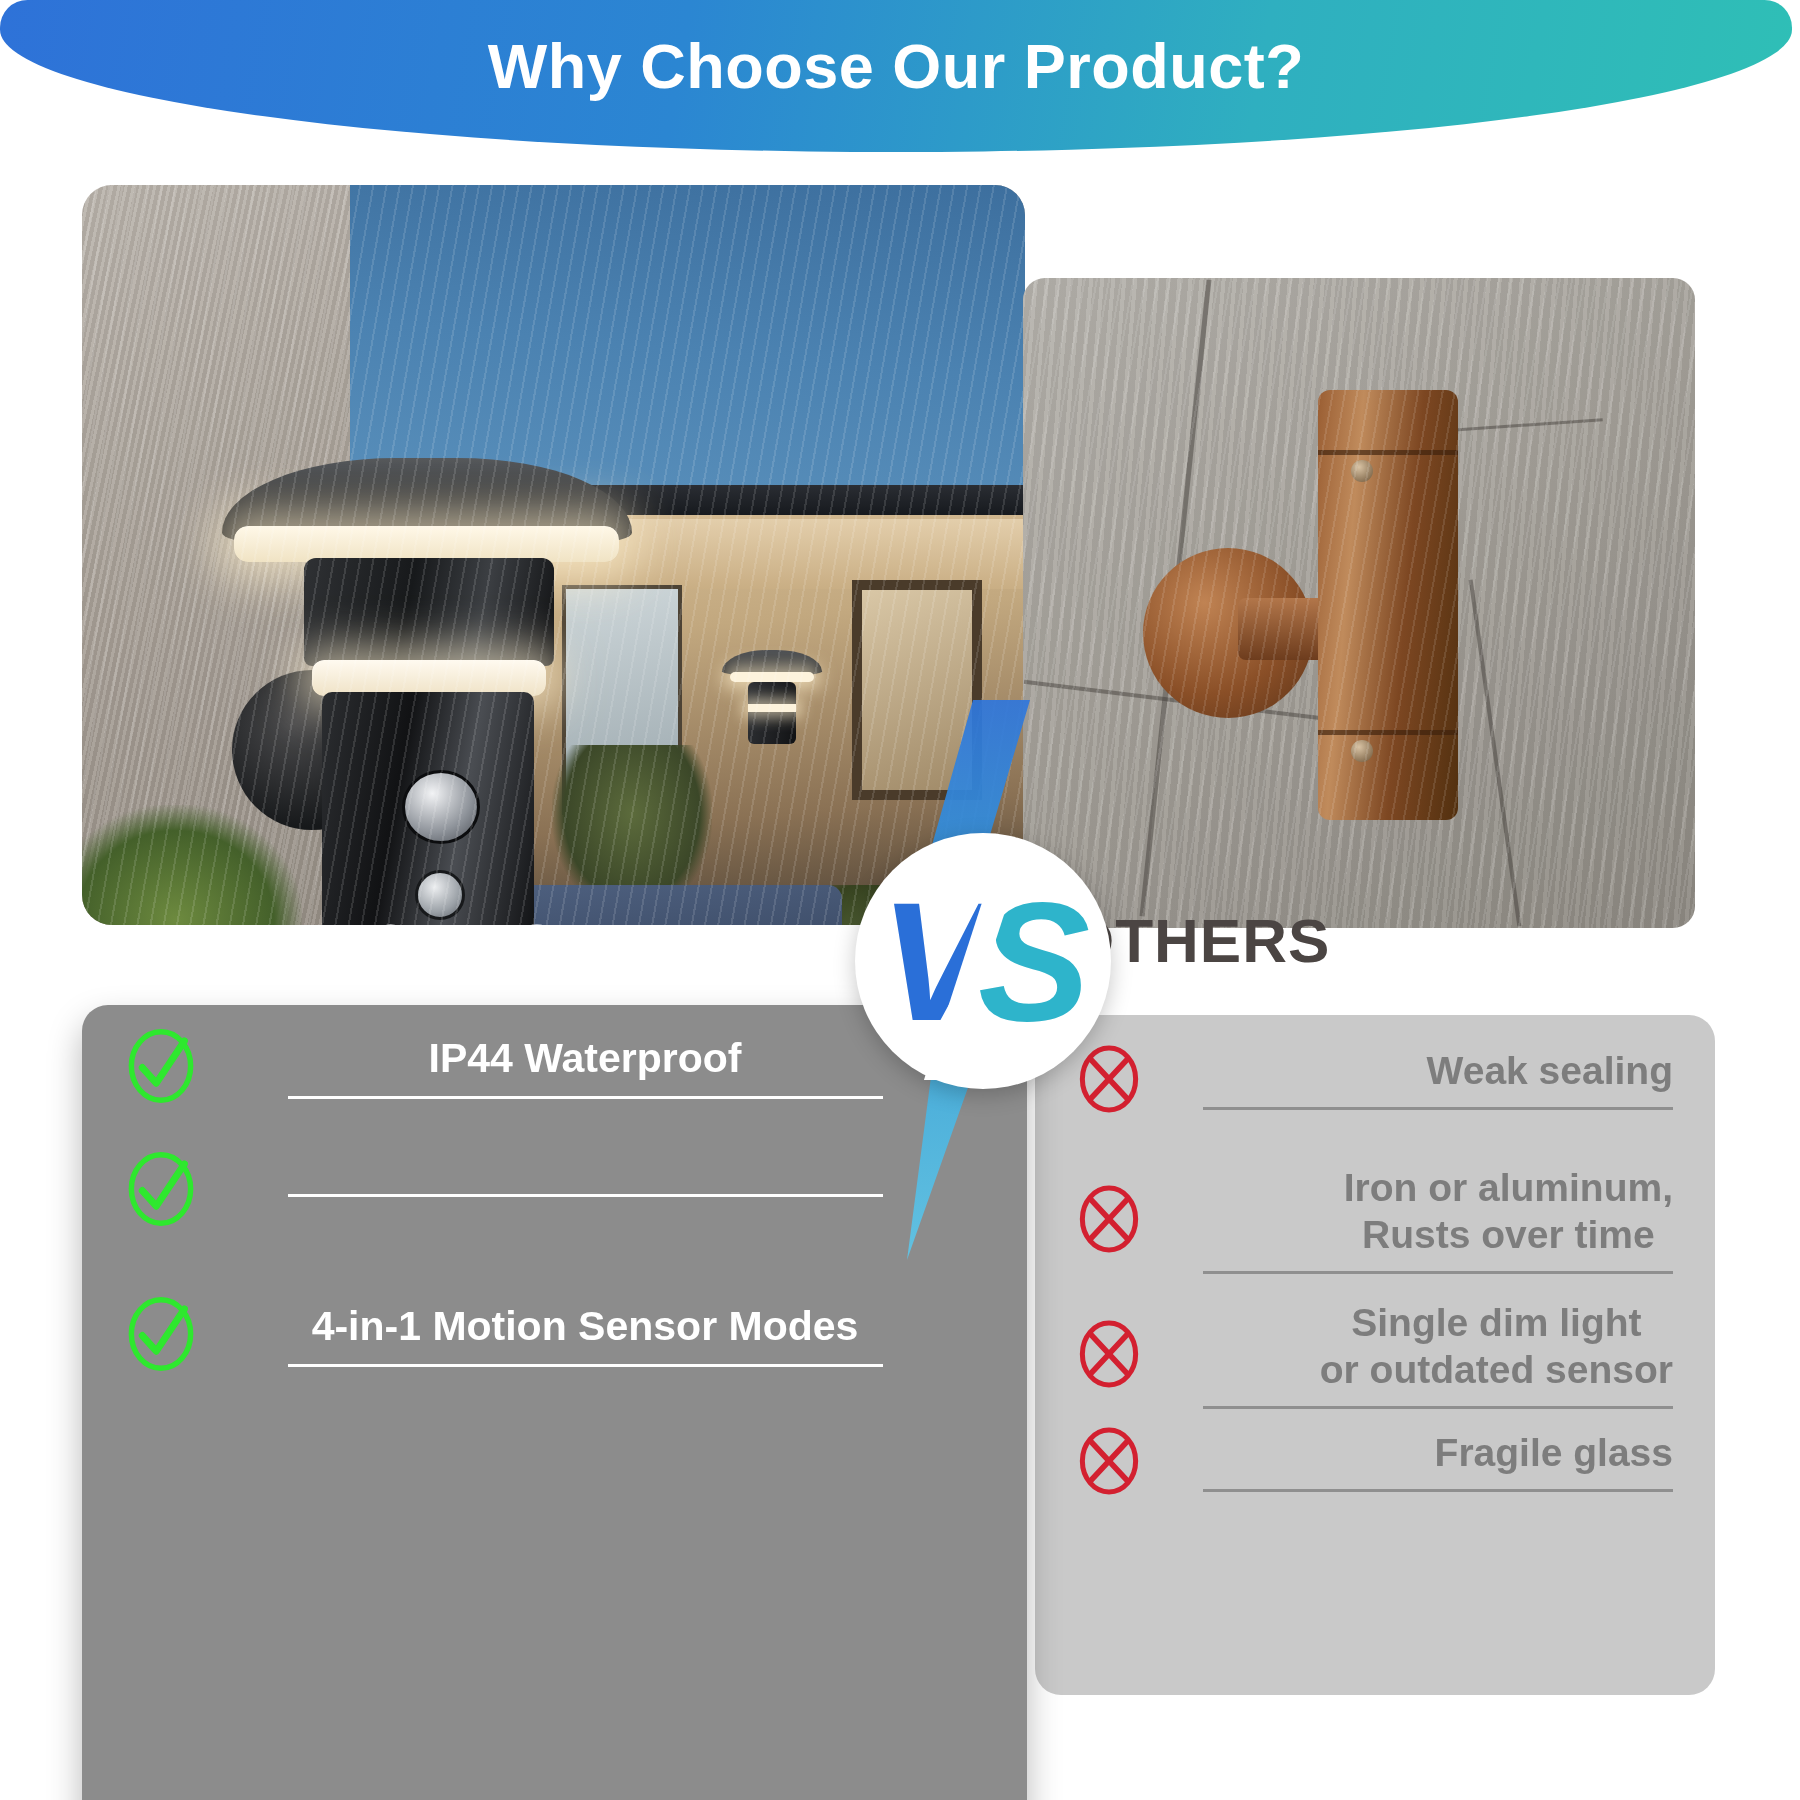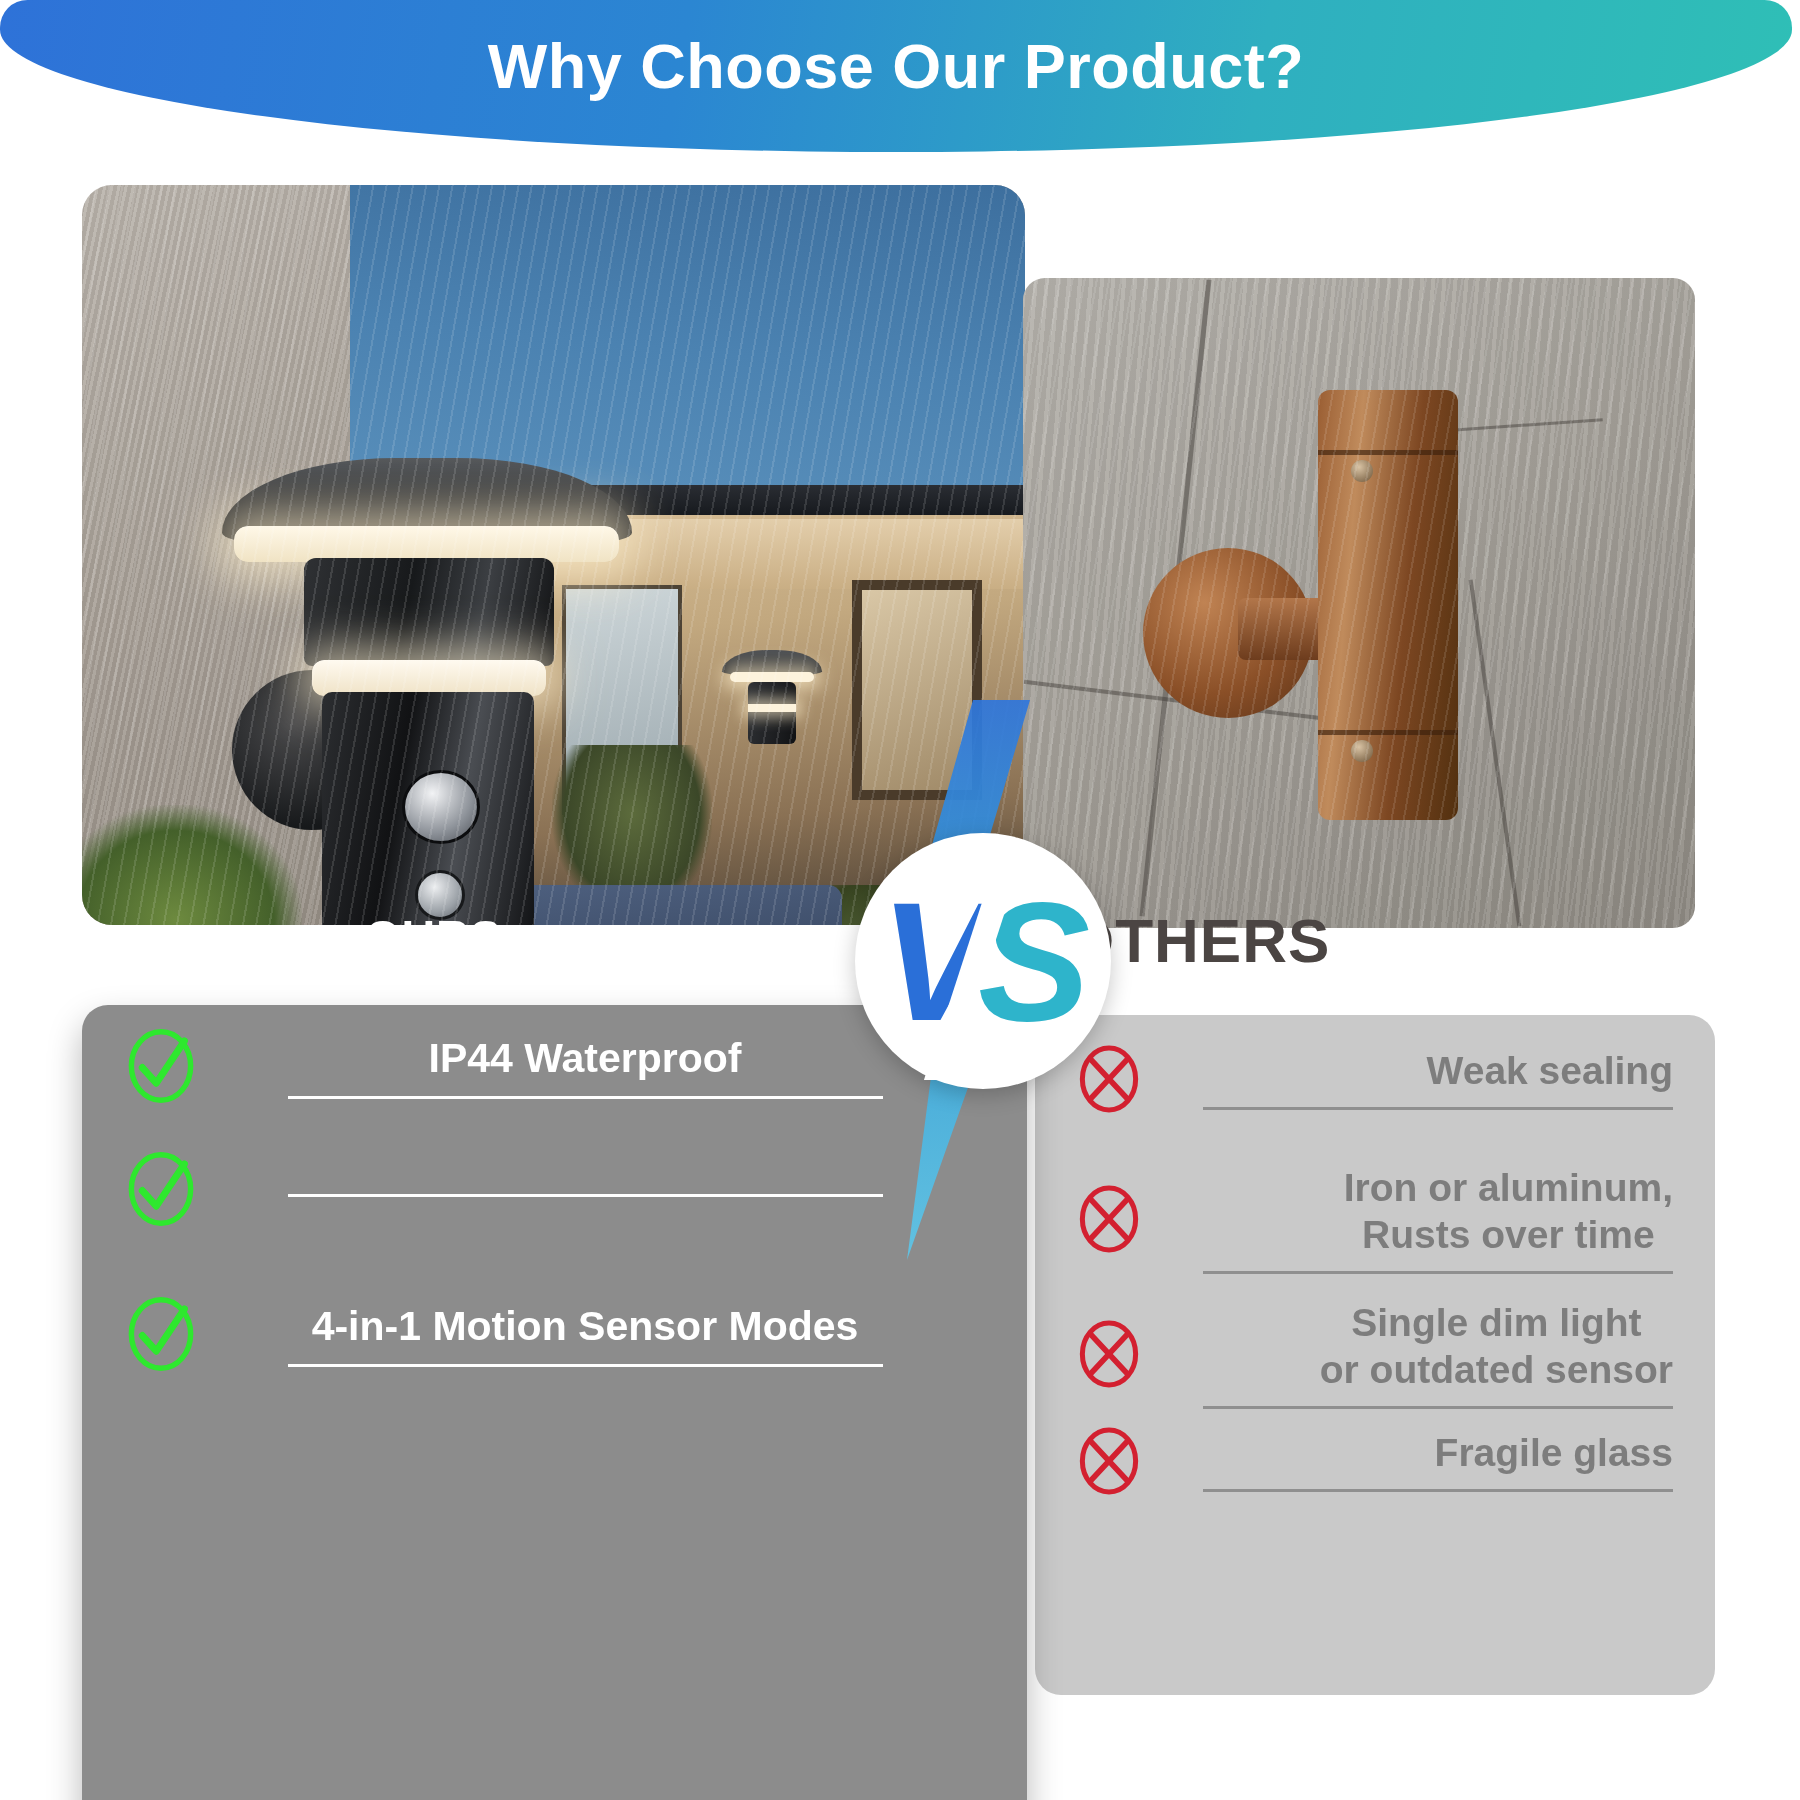--- a/index.html
+++ b/index.html
@@ -120,21 +120,21 @@
   .rust-line{ position:absolute; left:295px; width:140px; height:5px;
     background:rgba(60,32,12,.65); }
   .rust-screw{ position:absolute; width:22px; height:22px; border-radius:50%;
     background:radial-gradient(circle at 36% 32%,#d9c3a4,#6b5336); }
   .pr-rain{ position:absolute; inset:0;
     background:repeating-linear-gradient(100deg, rgba(255,255,255,.22) 0 2px, rgba(255,255,255,0) 2px 12px);
     opacity:.5; }
 
   
   .label-ours{
-    position:absolute; left:365px; top:910px; font-size:46px; font-weight:bold;
+    position:absolute; left:365px; top:910px; font-size:66px; font-weight:bold;
     color:#ffffff; letter-spacing:1px; z-index:7;
   }
   .label-others{
     position:absolute; left:1066px; top:905px; font-size:62px; font-weight:bold;
     color:#4b4543; letter-spacing:1px; z-index:7;
   }
 
   
   .panel{ position:absolute; }
   .panel-right{

